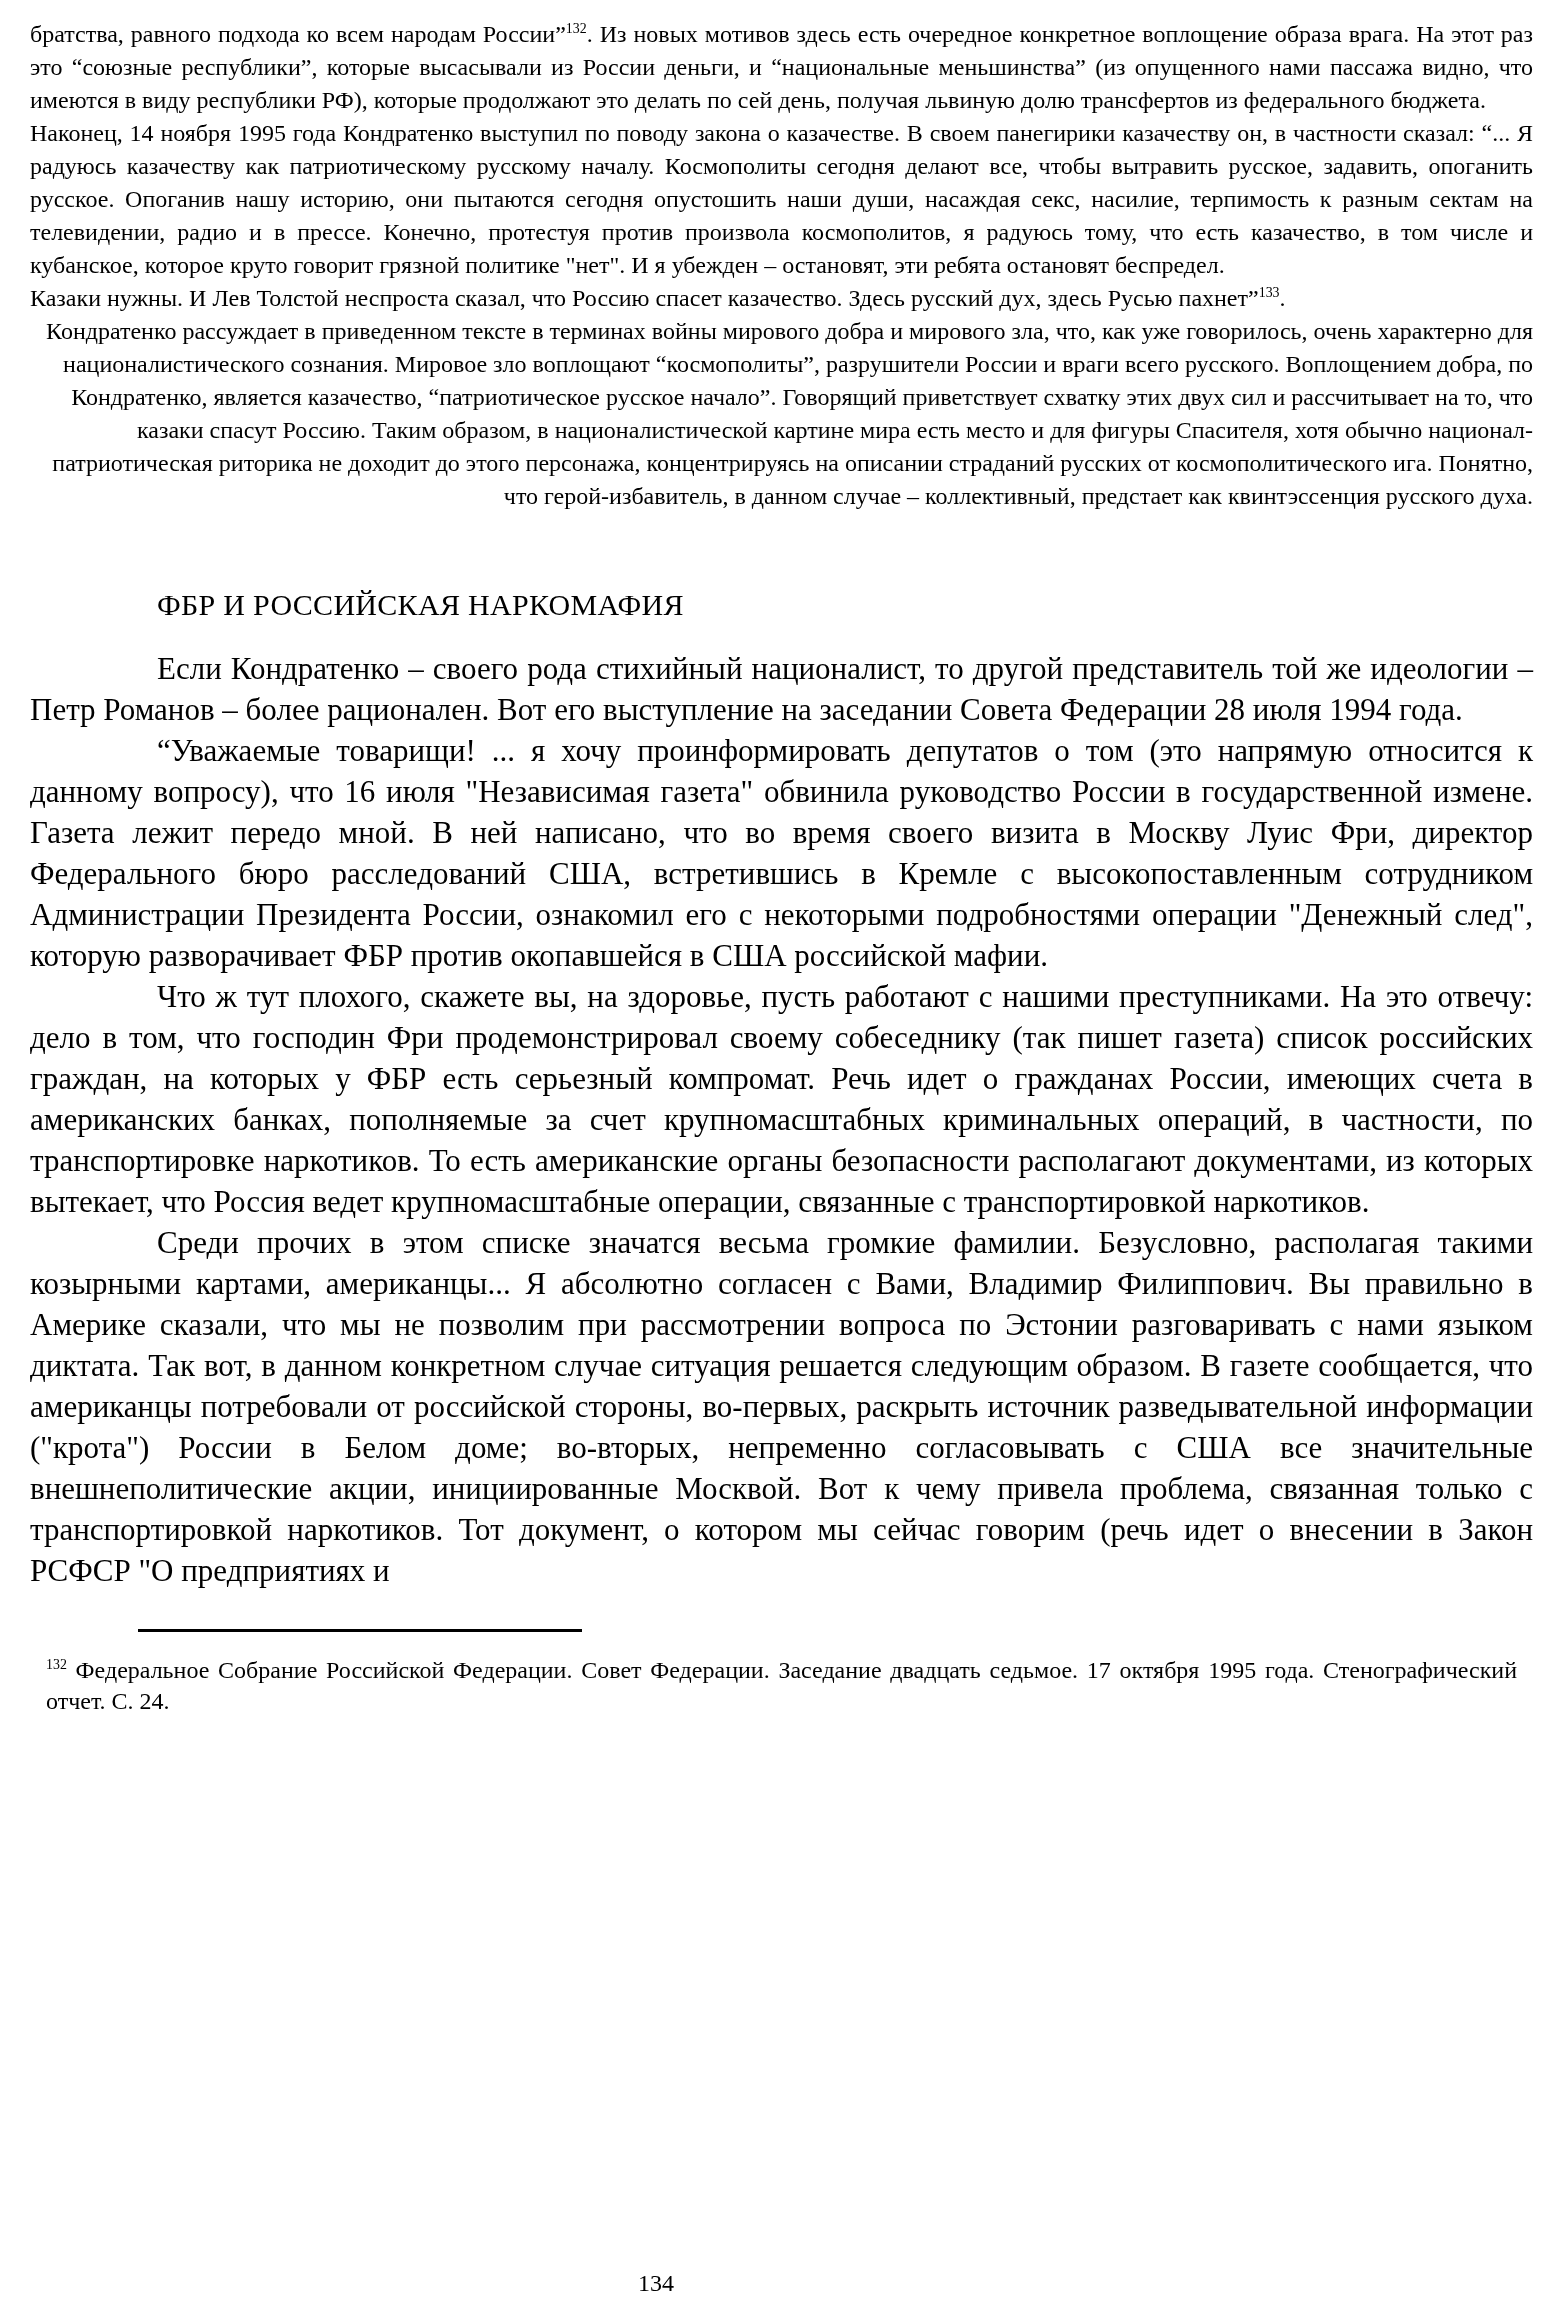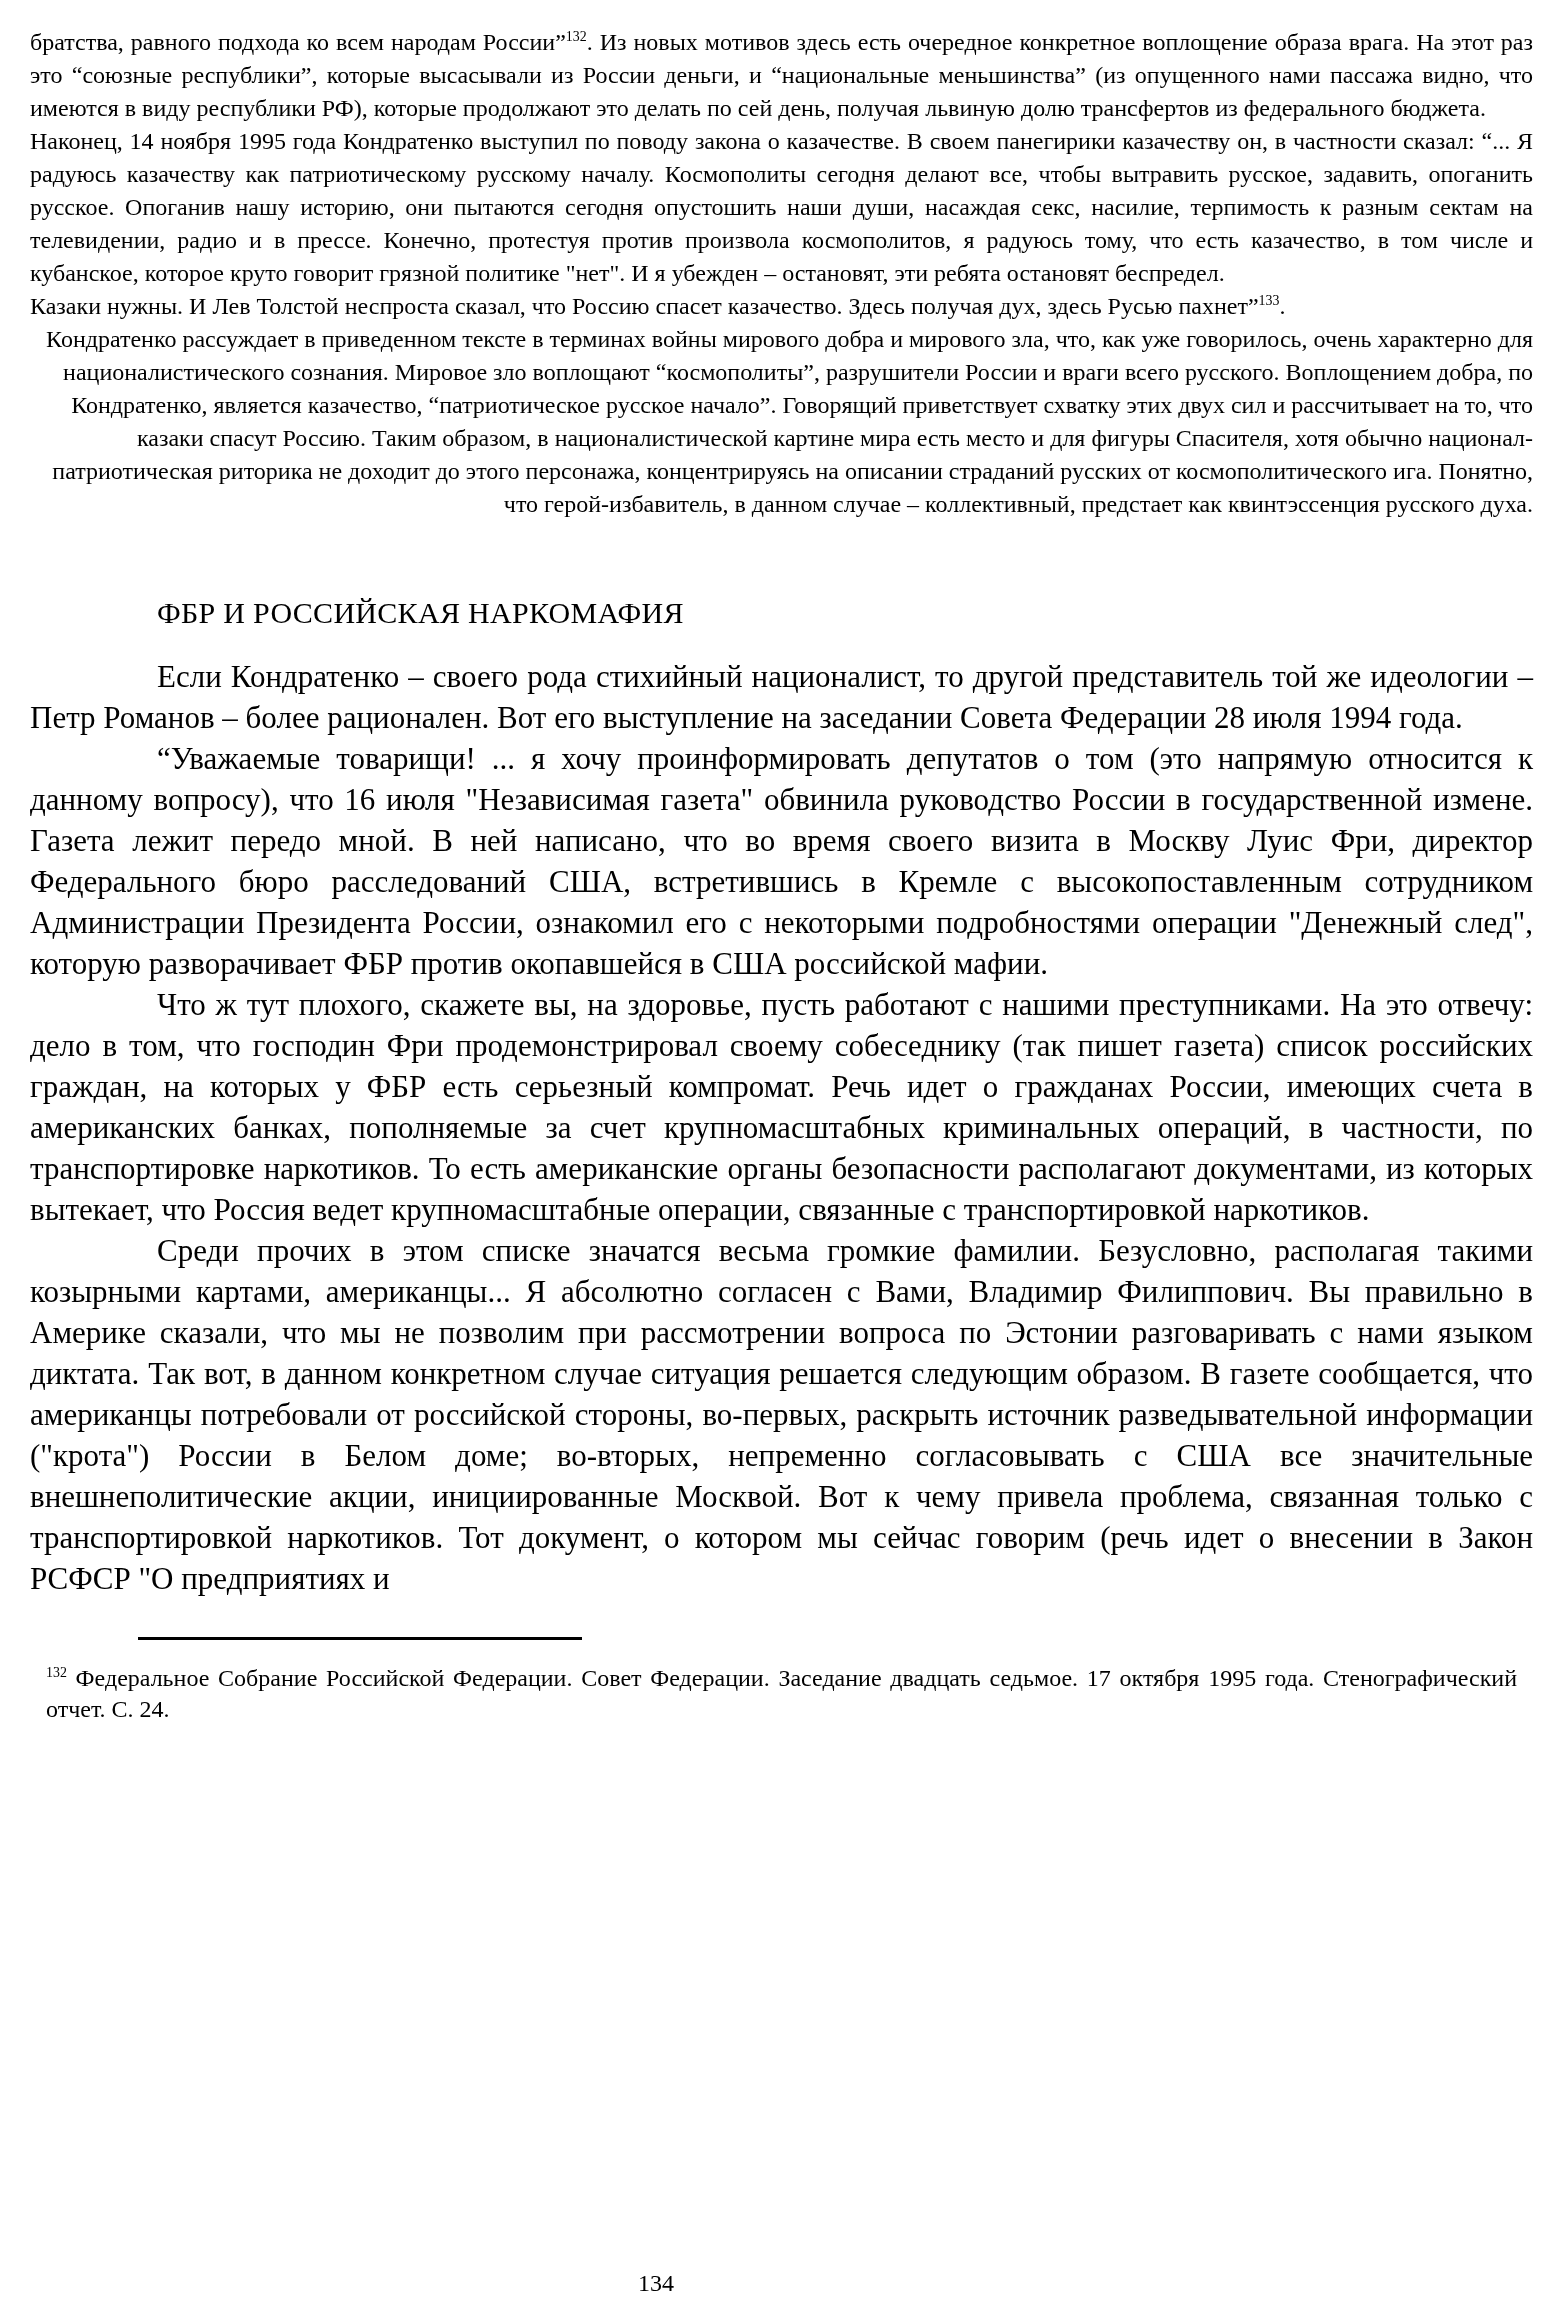--- a/index.html
+++ b/index.html
@@ -1,35 +1,35 @@
 <!DOCTYPE html>
 <html style="font-size:10.5px"><head>
 <meta charset="utf-8">
 <style>
   html, body { margin: 0; padding: 0; background: #ffffff; }
   body { width: 1568px; min-height: 2319px; position: relative; color: #000; font-family: "Liberation Serif", "DejaVu Serif", serif; }
-  .page { position: absolute; left: 30px; top: 26px; width: 1503px; }
+  .page { position: absolute; left: 30px; top: 18px; width: 1503px; }
   .quote-block p { margin: 0; font-size: 24px; line-height: 33px; text-align: justify; }
   .quote-block p.last { text-align: right; }
   .section-title { margin: 75px 0 26px 127px; font-size: 30px; font-weight: normal; letter-spacing: 0.3px; }
   .body-text p { margin: 0; font-size: 31px; line-height: 41px; text-align: justify; text-indent: 127px; }
   sup { font-size: 0.58em; line-height: 0; vertical-align: super; }
   .fn-rule { width: 444px; height: 3.3px; background: #000; margin: 38px 0 23px 108px; }
   .footnotes p { margin: 16px; font-size: 24px; line-height: 31px; text-align: justify; }
   .page-number { position: absolute; top: 2270px; left: 0; width: 1312px; text-align: center; font-size: 24px; }
 </style>
 </head>
 <body>
 
 <div class="page">
 
   <div class="quote-block">
     <p><span>братства, равного подхода ко всем народам России”</span><sup>132</sup><span>. Из новых мотивов здесь есть очередное конкретное воплощение образа врага. На этот раз это “союзные республики”, которые высасывали из России деньги, и “национальные меньшинства” (из опущенного нами пассажа видно, что имеются в виду республики РФ), которые продолжают это делать по сей день, получая львиную долю трансфертов из федерального бюджета.</span></p>
     <p><span>Наконец, 14 ноября 1995 года Кондратенко выступил по поводу закона о казачестве. В своем панегирики казачеству он, в частности сказал: “... Я радуюсь казачеству как патриотическому русскому началу. Космополиты сегодня делают все, чтобы вытравить русское, задавить, опоганить русское. Опоганив нашу историю, они пытаются сегодня опустошить наши души, насаждая секс, насилие, терпимость к разным сектам на телевидении, радио и в прессе. Конечно, протестуя против произвола космополитов, я радуюсь тому, что есть казачество, в том числе и кубанское, которое круто говорит грязной политике "нет". И я убежден – остановят, эти ребята остановят беспредел.</span></p>
-    <p><span>Казаки нужны. И Лев Толстой неспроста сказал, что Россию спасет казачество. Здесь получая дух, здесь Русью пахнет”</span><sup>133</sup><span>.</span></p>
+    <p><span>Казаки нужны. И Лев Толстой неспроста сказал, что Россию спасет казачество. Здесь русский дух, здесь Русью пахнет”</span><sup>133</sup><span>.</span></p>
     <p class="last"><span>Кондратенко рассуждает в приведенном тексте в терминах войны мирового добра и мирового зла, что, как уже говорилось, очень характерно для националистического сознания. Мировое зло воплощают “космополиты”, разрушители России и враги всего русского. Воплощением добра, по Кондратенко, является казачество, “патриотическое русское начало”. Говорящий приветствует схватку этих двух сил и рассчитывает на то, что казаки спасут Россию. Таким образом, в националистической картине мира есть место и для фигуры Спасителя, хотя обычно национал-патриотическая риторика не доходит до этого персонажа, концентрируясь на описании страданий русских от космополитического ига. Понятно, что герой-избавитель, в данном случае – коллективный, предстает как квинтэссенция русского духа.</span></p>
   </div>
 
   <h2 class="section-title">ФБР И РОССИЙСКАЯ НАРКОМАФИЯ</h2>
 
   <div class="body-text">
     <p>Если Кондратенко – своего рода стихийный националист, то другой представитель той же идеологии – Петр Романов – более рационален. Вот его выступление на заседании Совета Федерации 28 июля 1994 года.</p>
     <p>“Уважаемые товарищи! ... я хочу проинформировать депутатов о том (это напрямую относится к данному вопросу), что 16 июля "Независимая газета" обвинила руководство России в государственной измене. Газета лежит передо мной. В ней написано, что во время своего визита в Москву Луис Фри, директор Федерального бюро расследований США, встретившись в Кремле с высокопоставленным сотрудником Администрации Президента России, ознакомил его с некоторыми подробностями операции "Денежный след", которую разворачивает ФБР против окопавшейся в США российской мафии.</p>
     <p>Что ж тут плохого, скажете вы, на здоровье, пусть работают с нашими преступниками. На это отвечу: дело в том, что господин Фри продемонстрировал своему собеседнику (так пишет газета) список российских граждан, на которых у ФБР есть серьезный компромат. Речь идет о гражданах России, имеющих счета в американских банках, пополняемые за счет крупномасштабных криминальных операций, в частности, по транспортировке наркотиков. То есть американские органы безопасности располагают документами, из которых вытекает, что Россия ведет крупномасштабные операции, связанные с транспортировкой наркотиков.</p>
     <p>Среди прочих в этом списке значатся весьма громкие фамилии. Безусловно, располагая такими козырными картами, американцы... Я абсолютно согласен с Вами, Владимир Филиппович. Вы правильно в Америке сказали, что мы не позволим при рассмотрении вопроса по Эстонии разговаривать с нами языком диктата. Так вот, в данном конкретном случае ситуация решается следующим образом. В газете сообщается, что американцы потребовали от российской стороны, во-первых, раскрыть источник разведывательной информации ("крота") России в Белом доме; во-вторых, непременно согласовывать с США все значительные внешнеполитические акции, инициированные Москвой. Вот к чему привела проблема, связанная только с транспортировкой наркотиков. Тот документ, о котором мы сейчас говорим (речь идет о внесении в Закон РСФСР "О предприятиях и</p>

